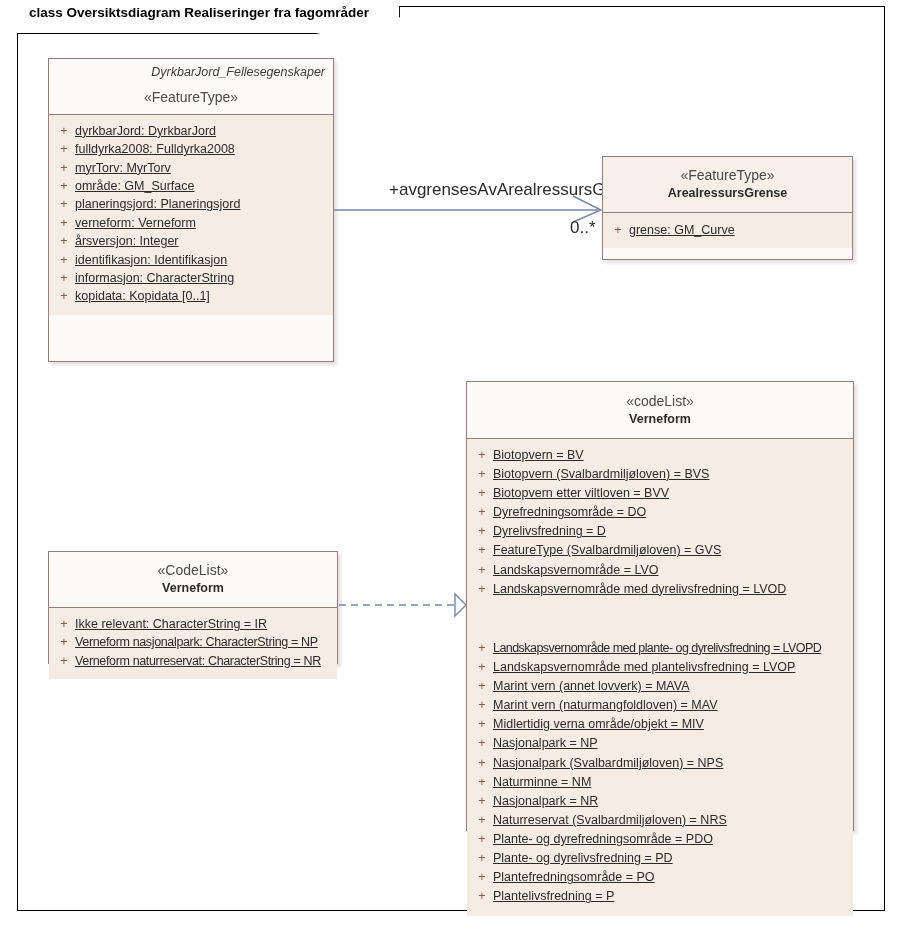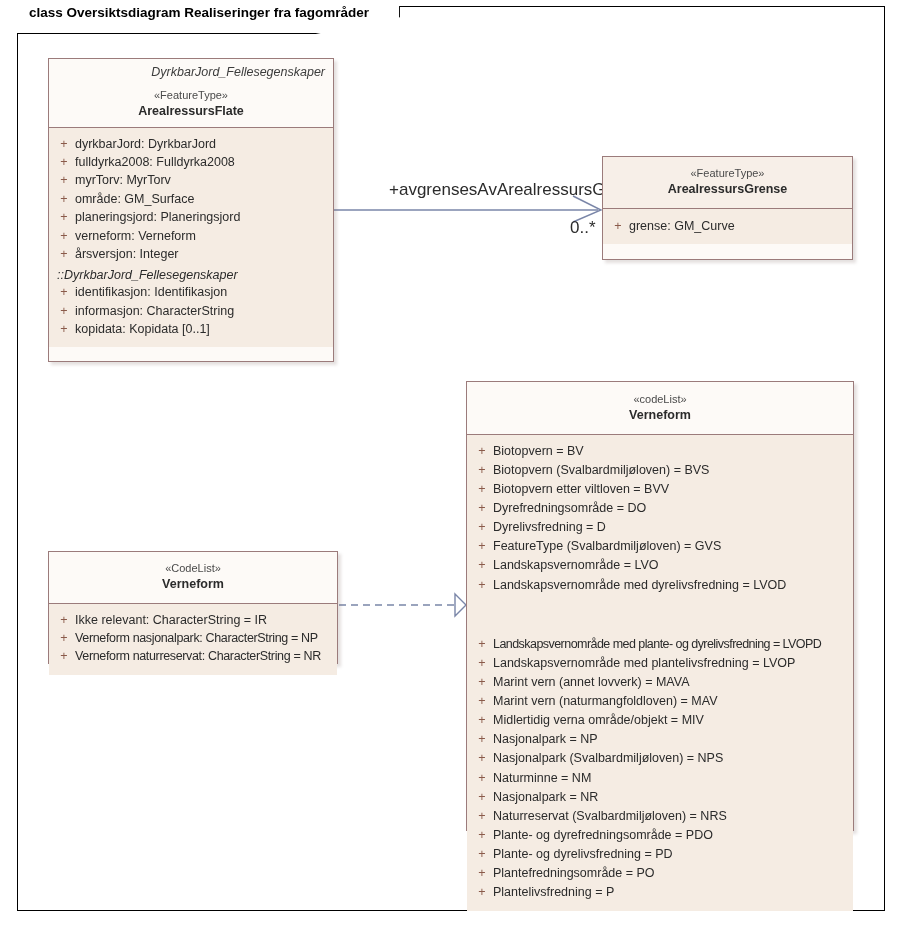--- a/index.html
+++ b/index.html
@@ -76,21 +76,21 @@
   .qualified-name {
     display: block;
     text-align: right;
     font-style: italic;
     font-size: 12.5px;
     color: #3c3c3c;
     margin-bottom: 9px;
   }
   .stereotype {
     display: block;
-    font-size: 11px;
+    font-size: 14px;
     color: #4a4a4a;
     line-height: 1.35;
   }
   .class-name {
     display: block;
     font-size: 12.5px;
     font-weight: bold;
     color: #2b2b2b;
     line-height: 1.35;
   }
@@ -105,21 +105,21 @@
     white-space: nowrap;
     color: #2b2b2b;
     font-size: 12.5px;
   }
   .attr-vis {
     width: 22px;
     flex: 0 0 22px;
     text-align: center;
     color: #8a5a4a;
   }
-  .attr-text { flex: 1 1 auto; }
+  .attr-text { flex: 1 1 auto; text-decoration: underline; }
   .attr-group-label {
     font-style: italic;
     padding: 5px 0 1px 4px;
     color: #2b2b2b;
     font-size: 12.5px;
     white-space: nowrap;
   }
   .squeeze { letter-spacing: -0.35px; }
   .squeeze2 { letter-spacing: -0.55px; margin-top: 40px; }
 
@@ -196,21 +196,20 @@
     <polygon points="455,594 466,605 455,616" fill="#ffffff" stroke="#7a86a8" stroke-width="1.4"></polygon>
   </g>
 </svg>
 <div class="assoc-label" id="assoc-role-label">+avgrensesAvArealressursGrense</div>
 <div class="assoc-label" id="assoc-multiplicity">0..*</div>
 
 <div class="uml-class" id="class-arealressursflate">
   <div class="uml-header">
     <span class="qualified-name">DyrkbarJord_Fellesegenskaper</span>
     <span class="stereotype">«FeatureType»</span>
-    <span class="class-name">ArealressursFlate</span>
   </div>
   <div class="uml-attrs">
     <div class="attr-row">
       <span class="attr-vis">+</span>
       <span class="attr-text">dyrkbarJord: DyrkbarJord</span>
     </div>
     <div class="attr-row">
       <span class="attr-vis">+</span>
       <span class="attr-text">fulldyrka2008: Fulldyrka2008</span>
     </div>
@@ -227,21 +226,20 @@
       <span class="attr-text">planeringsjord: Planeringsjord</span>
     </div>
     <div class="attr-row">
       <span class="attr-vis">+</span>
       <span class="attr-text">verneform: Verneform</span>
     </div>
     <div class="attr-row">
       <span class="attr-vis">+</span>
       <span class="attr-text">årsversjon: Integer</span>
     </div>
-    <div class="attr-group-label">::DyrkbarJord_Fellesegenskaper</div>
     <div class="attr-row">
       <span class="attr-vis">+</span>
       <span class="attr-text">identifikasjon: Identifikasjon</span>
     </div>
     <div class="attr-row">
       <span class="attr-vis">+</span>
       <span class="attr-text">informasjon: CharacterString</span>
     </div>
     <div class="attr-row">
       <span class="attr-vis">+</span>

